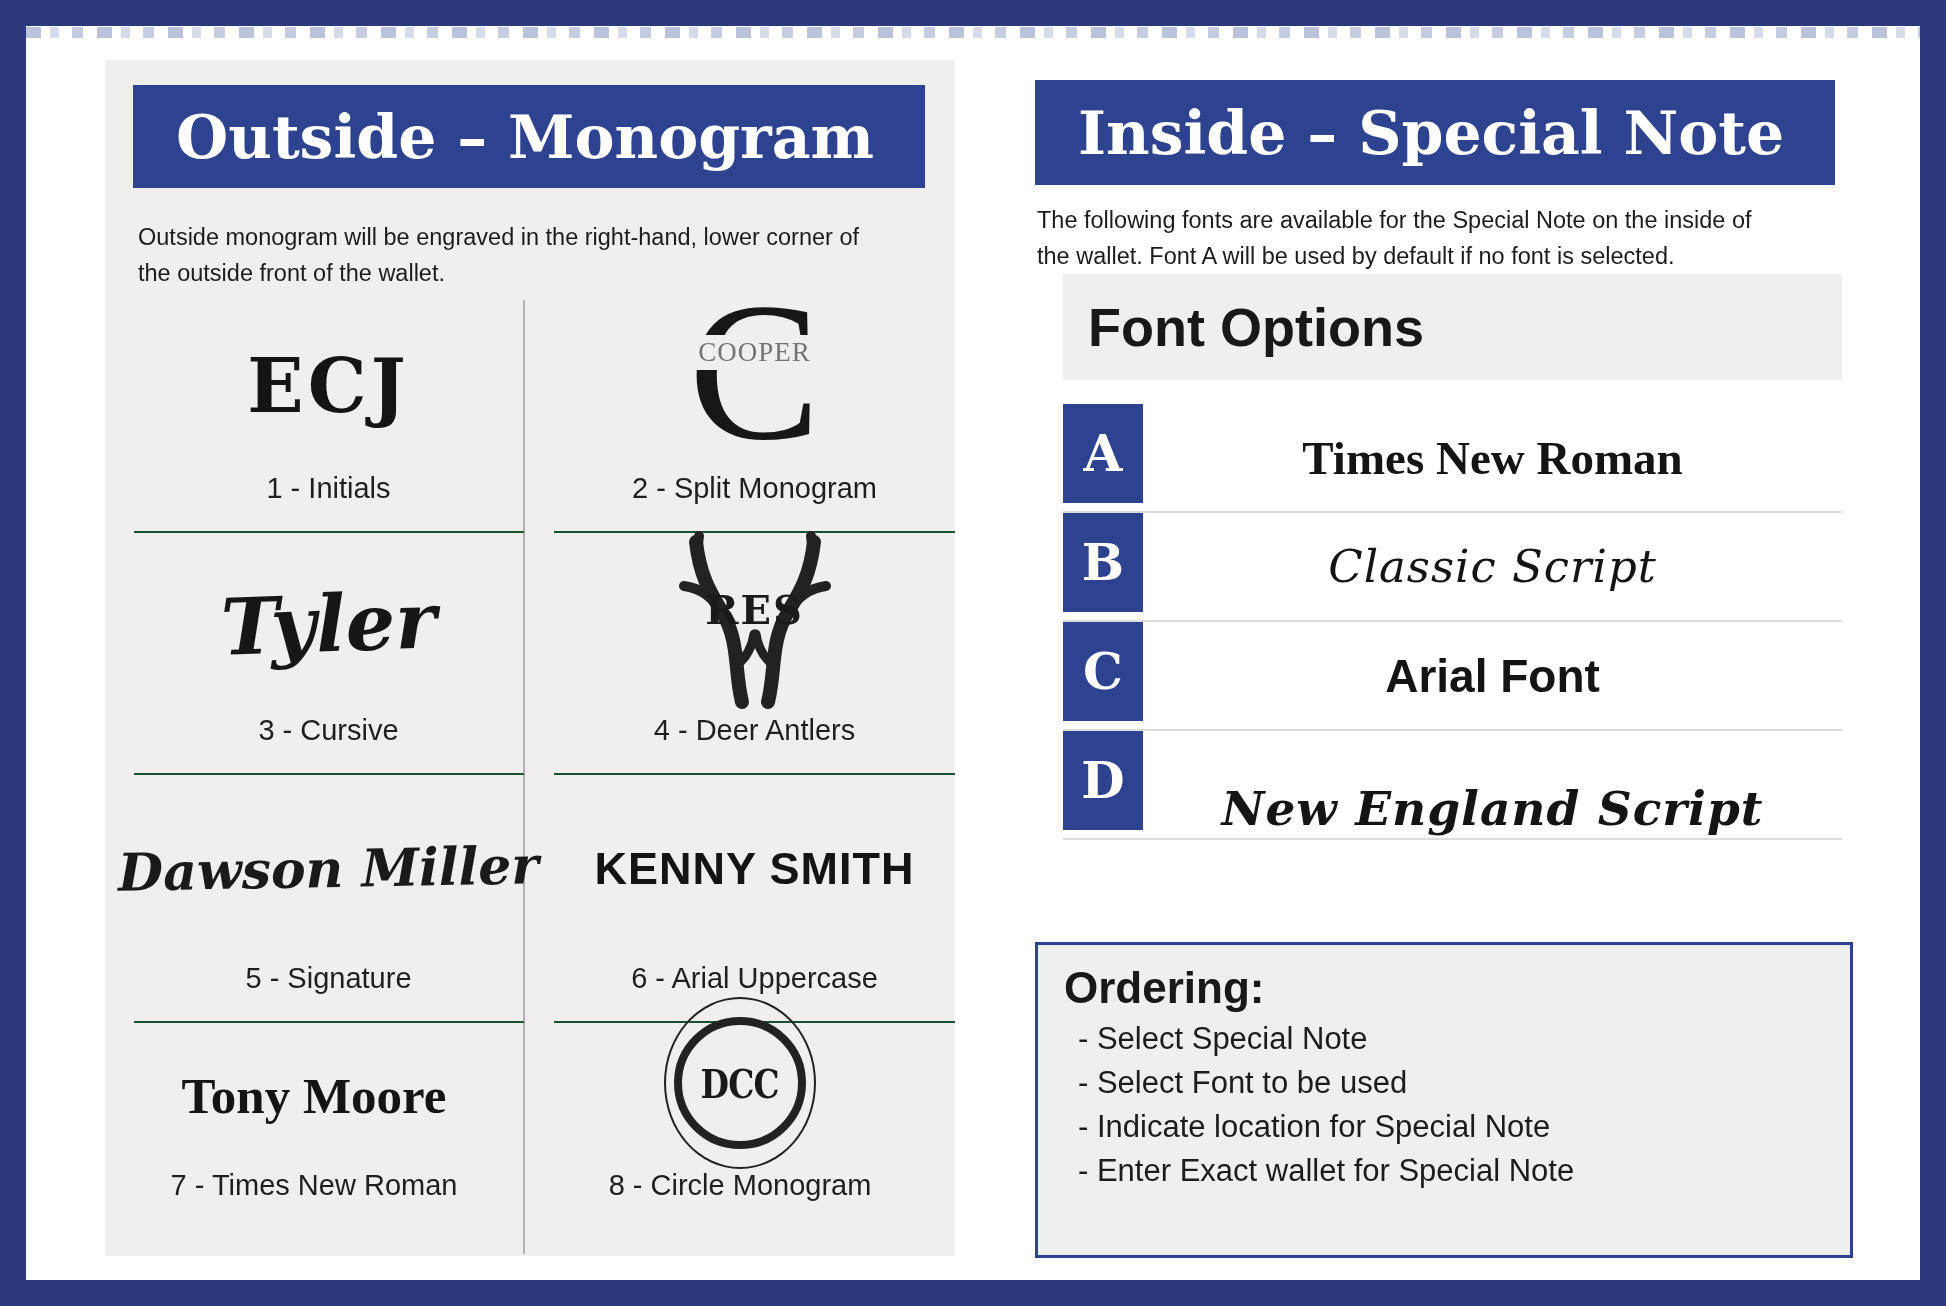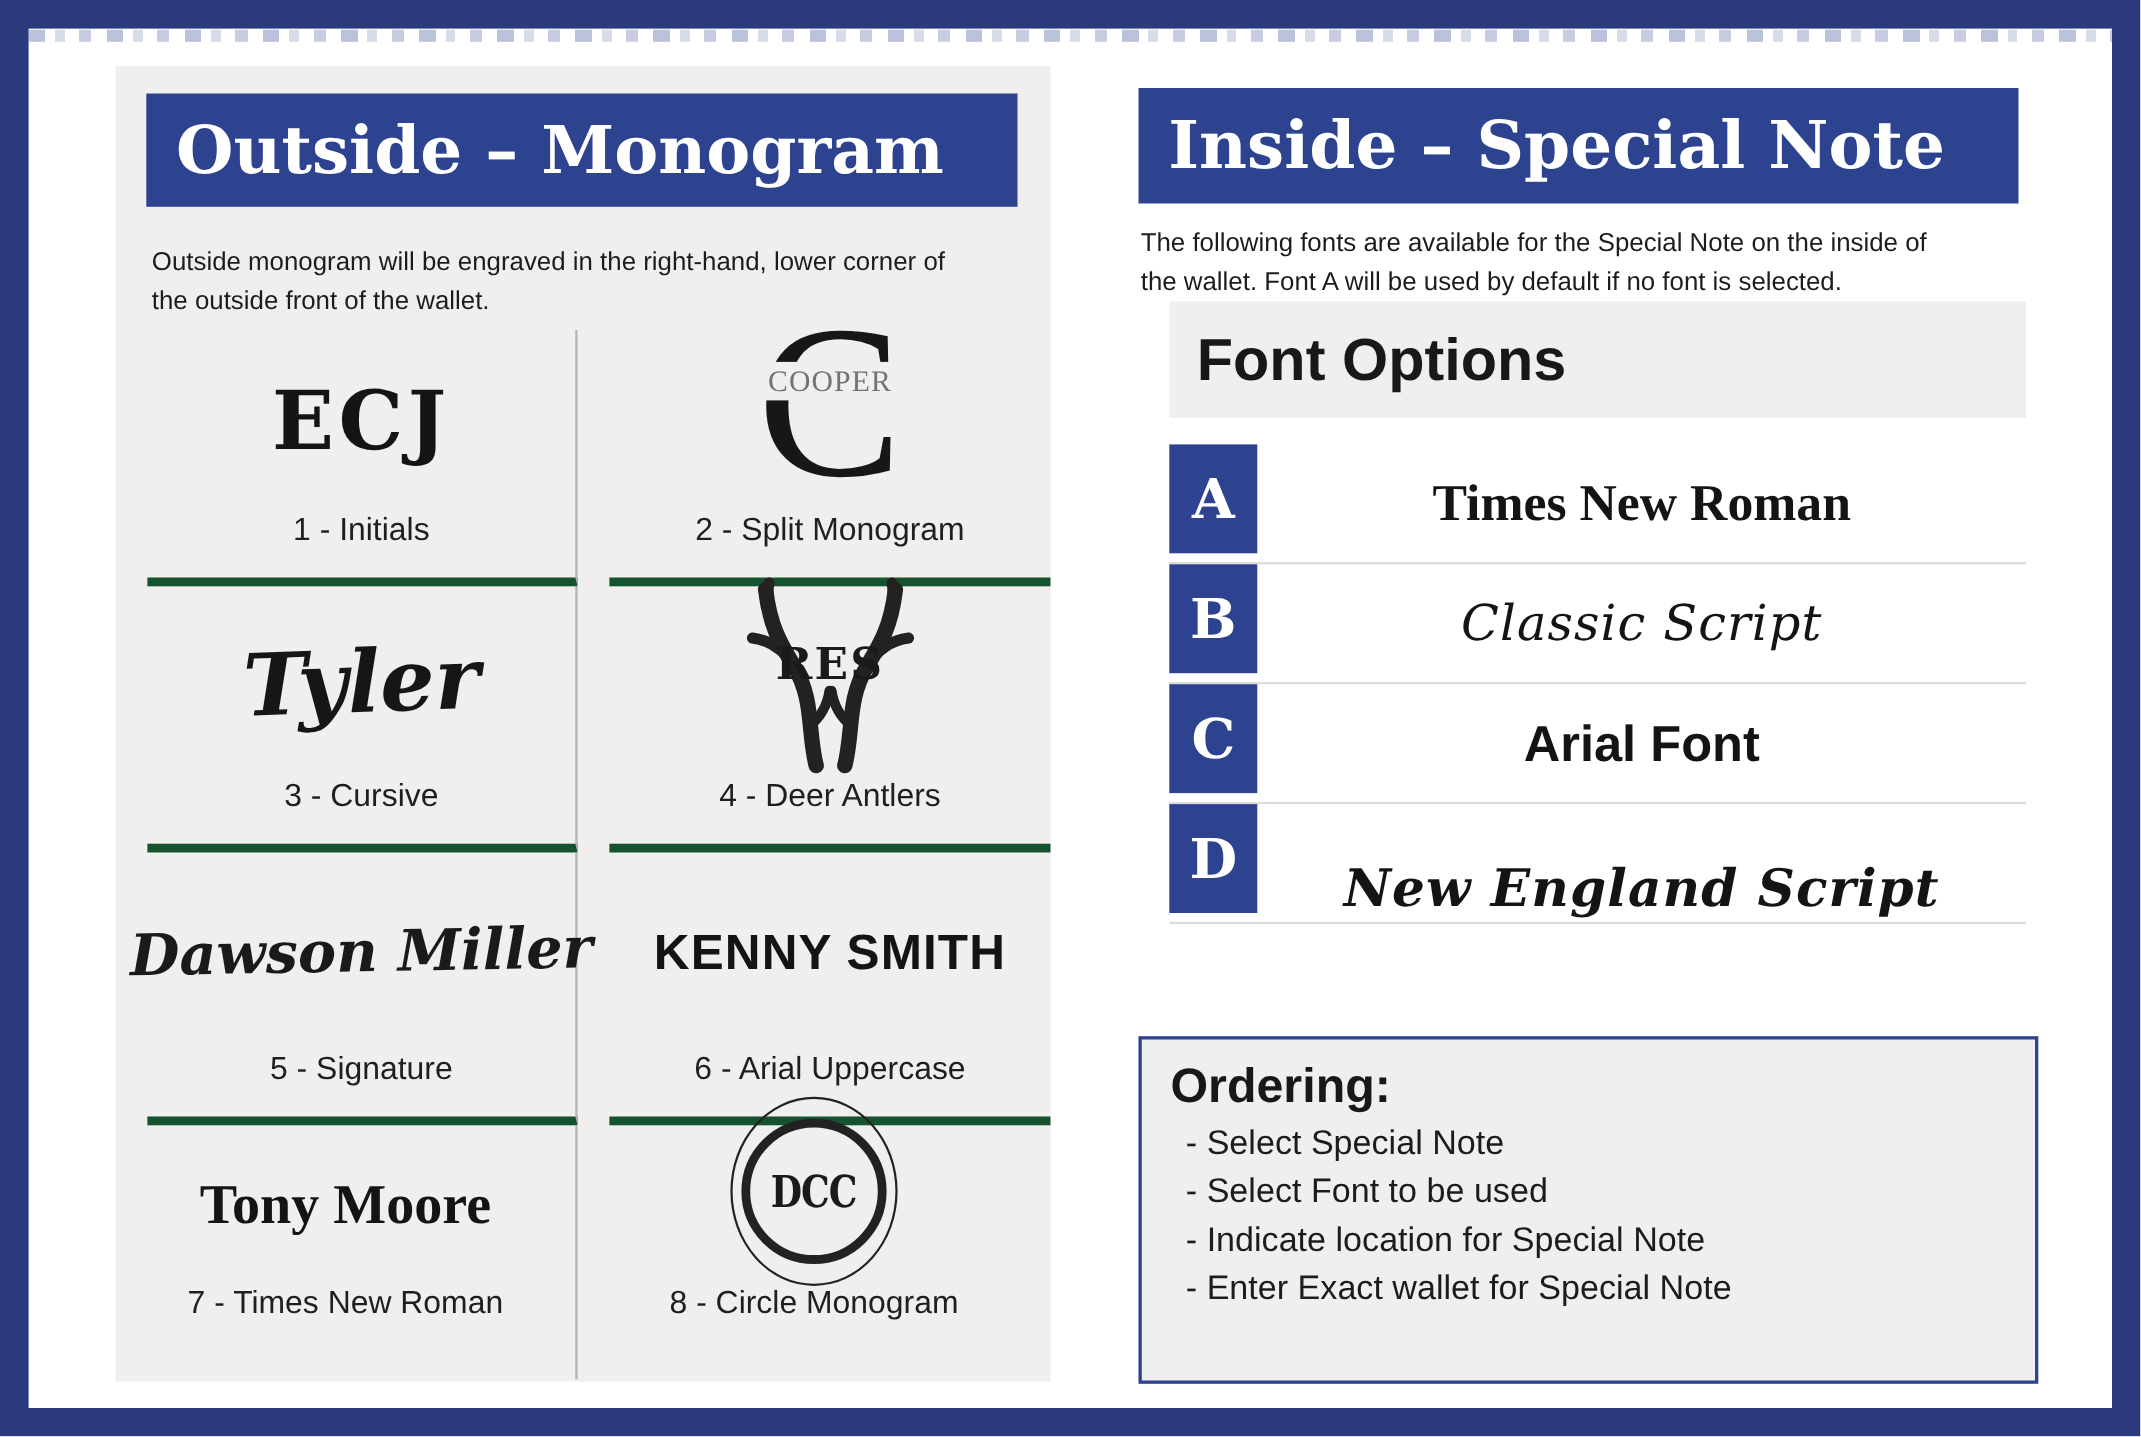--- a/index.html
+++ b/index.html
@@ -29,21 +29,21 @@
 
   
   .left-panel{
     position:absolute;left:105px;top:60px;width:850px;height:1196px;
     background:#f0efed;
   }
   .title-bar{
     position:absolute;background:#2e4390;display:flex;align-items:center;
   }
   .title-bar h1{
-    margin:0;padding:0 0 0 27px;
+    margin:16px;padding:0 0 0 27px;
     font-family:"DejaVu Serif", serif;font-weight:700;
     font-size:60px;color:#ffffff;letter-spacing:0px;white-space:nowrap;
   }
   .left-title-bar{left:28px;top:25px;width:792px;height:103px;}
   .panel-desc{
     position:absolute;
     font-size:23.5px;line-height:1.52;color:#1c1c1c;
     white-space:pre-line;
   }
   .left-desc{left:33px;top:160px;width:760px;}
@@ -52,21 +52,21 @@
     position:absolute;left:0;top:240px;width:850px;height:954px;
     display:grid;
     grid-template-columns:420px 430px;
     grid-template-rows:233px 242px 248px 231px;
   }
   .cell{
     display:flex;flex-direction:column;align-items:center;justify-content:flex-end;
     position:relative;min-width:0;
   }
   .cell.colL{border-right:2px solid #b3b3b3;}
-  .cell.rowTop{border-bottom:8px solid #14532d;margin-left:29px;}
+  .cell.rowTop{border-bottom:2px solid #14532d;margin-left:29px;}
   .sample-wrap{
     flex:1 1 auto;display:flex;align-items:center;justify-content:center;
     width:100%;position:relative;
   }
   .caption{
     flex:0 0 auto;margin-bottom:26px;
     font-size:29px;color:#1f1f1f;letter-spacing:0px;
   }
   .row4 .caption{margin-bottom:52px;}
 

